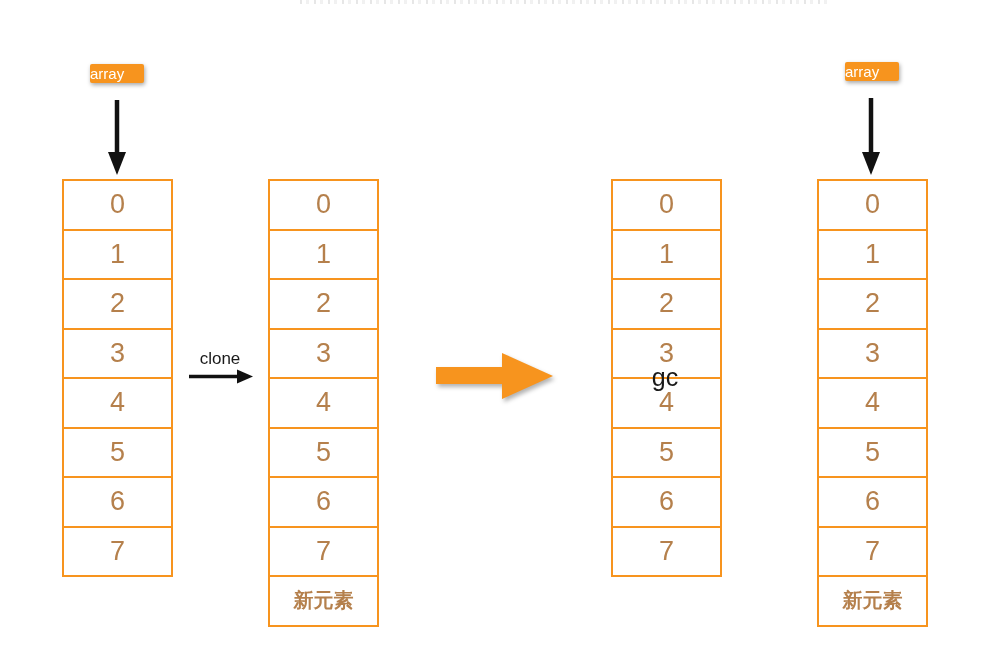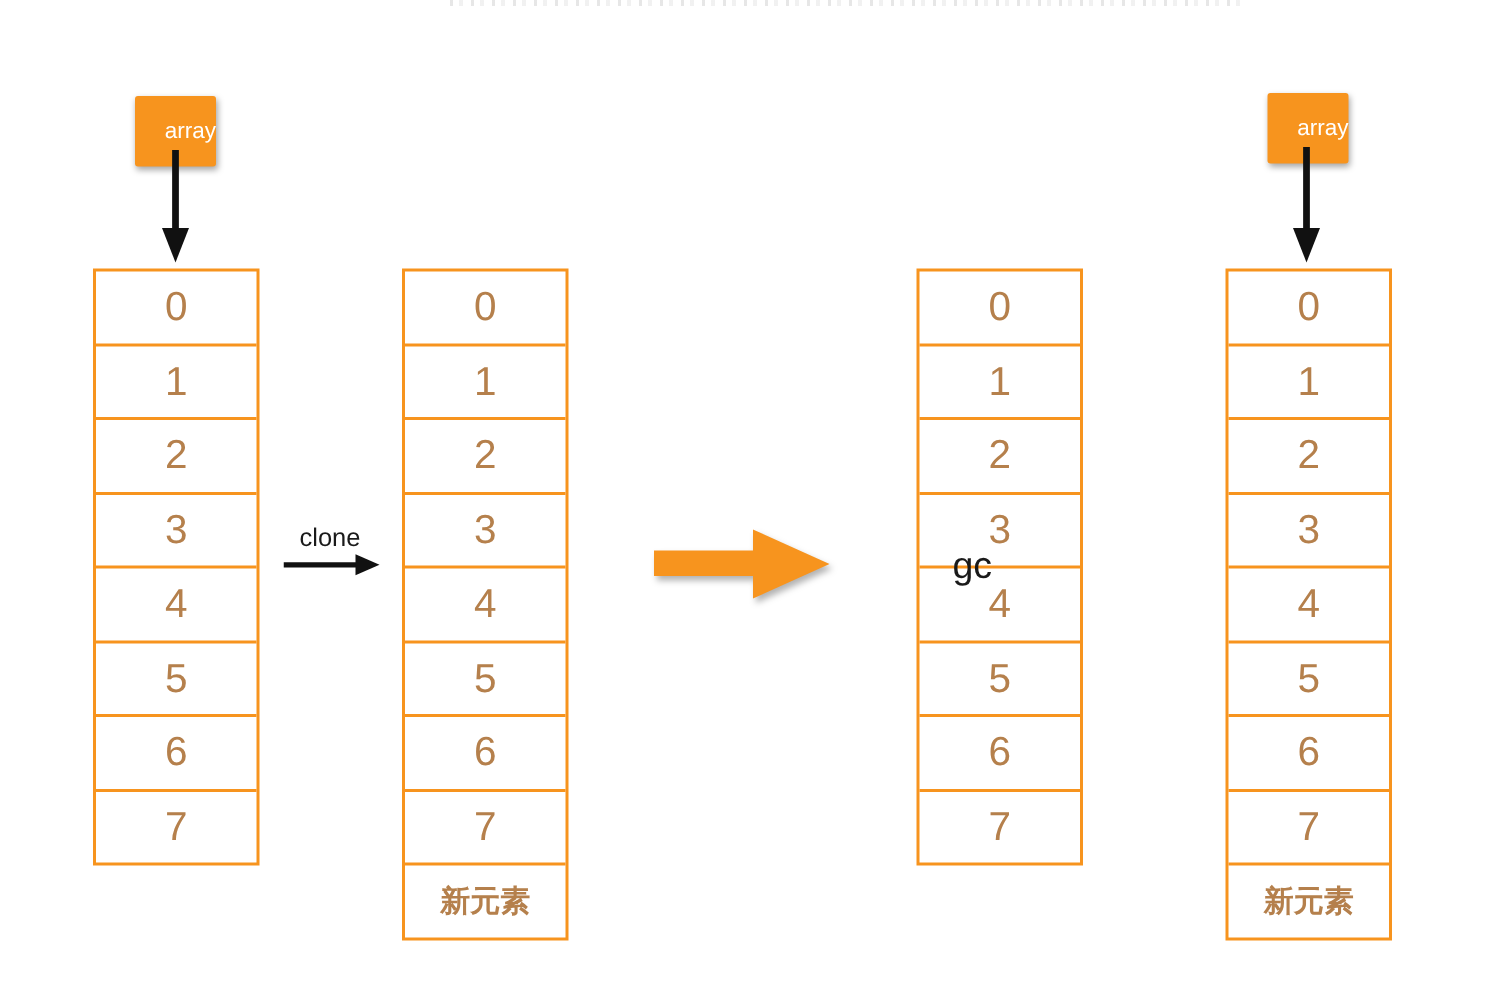--- a/index.html
+++ b/index.html
@@ -10,23 +10,23 @@
   }
   
   .top-artifact{
     position:absolute;left:300px;top:0;width:530px;height:4px;
     background:repeating-linear-gradient(90deg,
       rgba(120,120,120,0.18) 0 2px, transparent 2px 6px,
       rgba(120,120,120,0.10) 6px 9px, transparent 9px 14px);
   }
   
   .ptr-label{
-    position:absolute;width:54px;height:47px;
+    position:absolute;width:54px;height:19px;
     background:#F7941E;color:#ffffff;
-    display:flex;align-items:center;justify-content:flex-end;
+    display:flex;align-items:center;justify-content:flex-start;
     font-size:15px;border-radius:2px;
     box-shadow:1px 2px 4px rgba(0,0,0,0.35);
   }
   .ptr-label.left{left:90px;top:64px;}
   .ptr-label.right{left:845px;top:62px;}
   
   .arr{
     position:absolute;top:179px;width:107px;
     border:2px solid #F7941E;background:#ffffff;
   }
@@ -44,21 +44,21 @@
   .cell.cjk{font-size:20px;font-weight:bold;}
   
   .svg-abs{position:absolute;}
   .down-arrow-1{left:105px;top:96px;}
   .down-arrow-2{left:859px;top:94px;}
   .clone-arrow{left:189px;top:368px;}
   .big-arrow{left:436px;top:352px;filter:drop-shadow(2px 3px 2px rgba(0,0,0,0.30));}
   
   .anno{position:absolute;color:#1a1a1a;}
   .clone-text{left:184px;top:349px;width:72px;text-align:center;font-size:17px;}
-  .gc-text{left:635px;top:363px;width:60px;text-align:left;font-size:25px;}
+  .gc-text{left:635px;top:363px;width:60px;text-align:center;font-size:25px;}
 </style>
 </head>
 <body>
 
 <div class="top-artifact"></div>
 
 <div class="ptr-label left">
   <span>array</span>
 </div>
 <svg class="svg-abs down-arrow-1" width="24" height="82">

